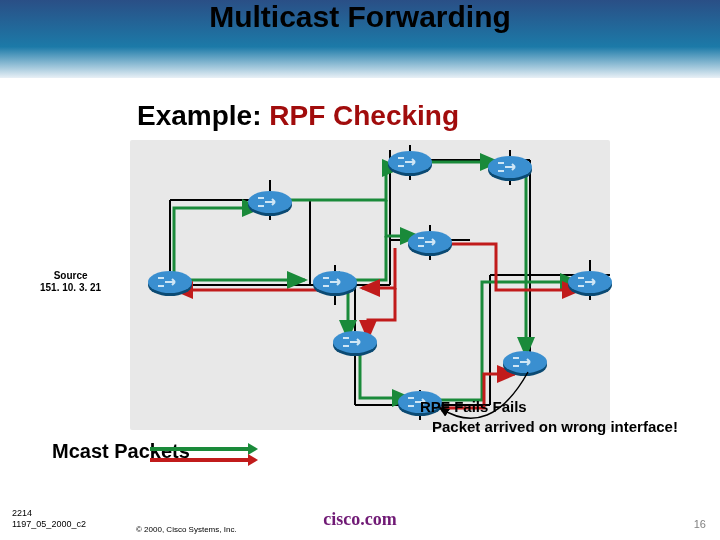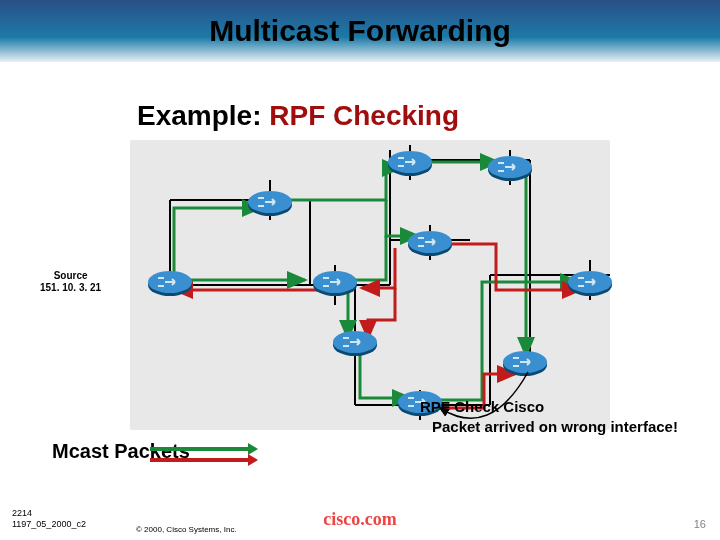--- a/index.html
+++ b/index.html
@@ -1,28 +1,28 @@
 <!DOCTYPE html>
 <html><head>
 <meta charset="utf-8">
 <style>
   html,body{margin:0;padding:0;width:720px;height:540px;font-family:Arial,Helvetica,sans-serif;background:#fff;overflow:hidden}
-  .banner{position:absolute;top:0;left:0;width:720px;height:62px;
+  .banner{position:absolute;top:0;left:0;width:720px;height:78px;
     background:linear-gradient(to bottom,#2a4f86 0%,#1c7aa8 60%,#e8f0f6 100%);
-    display:flex;align-items:center;justify-content:center}
+    display:flex;align-items:flex-start;justify-content:center}
   .banner h1{margin:0;font-size:30px;font-weight:bold;color:#000}
   .subtitle{position:absolute;top:100px;left:0;width:596px;text-align:center;font-size:28px;font-weight:bold;color:#000}
   .subtitle .red{color:#a10c0c}
   .source{position:absolute;top:270px;left:40px;font-size:10px;font-weight:bold;text-align:center;line-height:1.2}
   .fail{position:absolute;top:397px;left:420px;font-size:15px;font-weight:bold;line-height:1.3}
   .fail .indent{padding-left:12px}
   .mcast{position:absolute;top:440px;left:52px;font-size:20px;font-weight:bold}
   .pg{position:absolute;bottom:10px;left:12px;font-size:9px;line-height:1.2}
   .copy{position:absolute;bottom:6px;left:136px;font-size:8px}
-  .brand{position:absolute;bottom:10px;left:0;width:720px;text-align:center;font-size:18px;color:#ef4444;font-family:"Times New Roman",serif;font-weight:bold}
+  .brand{position:absolute;bottom:10px;left:0;width:720px;text-align:center;font-size:18px;color:#701a75;font-family:"Times New Roman",serif;font-weight:bold}
   .slidenum{position:absolute;bottom:10px;right:14px;font-size:11px;color:#808080}
   
   .leg{position:absolute;left:150px;width:100px;height:4px}
   .leg.green{top:447px;background:#1a8a3a}
   .leg.red{top:458px;background:#c11b1b}
   .leg::after{content:"";position:absolute;right:-8px;top:-4px;border-left:10px solid currentColor;border-top:6px solid transparent;border-bottom:6px solid transparent}
   .leg.green{color:#1a8a3a}
   .leg.red{color:#c11b1b}
   
   svg.diagram{position:absolute;top:140px;left:110px}
@@ -123,21 +123,21 @@
     </marker>
   </defs>
 </svg>
 
 <div class="source">
   <div>Source</div>
   <div>151. 10. 3. 21</div>
 </div>
 
 <div class="fail">
-  <div>RPF Check Cisco</div>
+  <div>RPF Fails Fails</div>
   <div class="indent">Packet arrived on wrong interface!</div>
 </div>
 
 <div class="mcast">Mcast Packets</div>
 <div class="leg green"></div>
 <div class="leg red"></div>
 
 <div class="pg">
   <div>2214</div>
   <div>1197_05_2000_c2</div>

